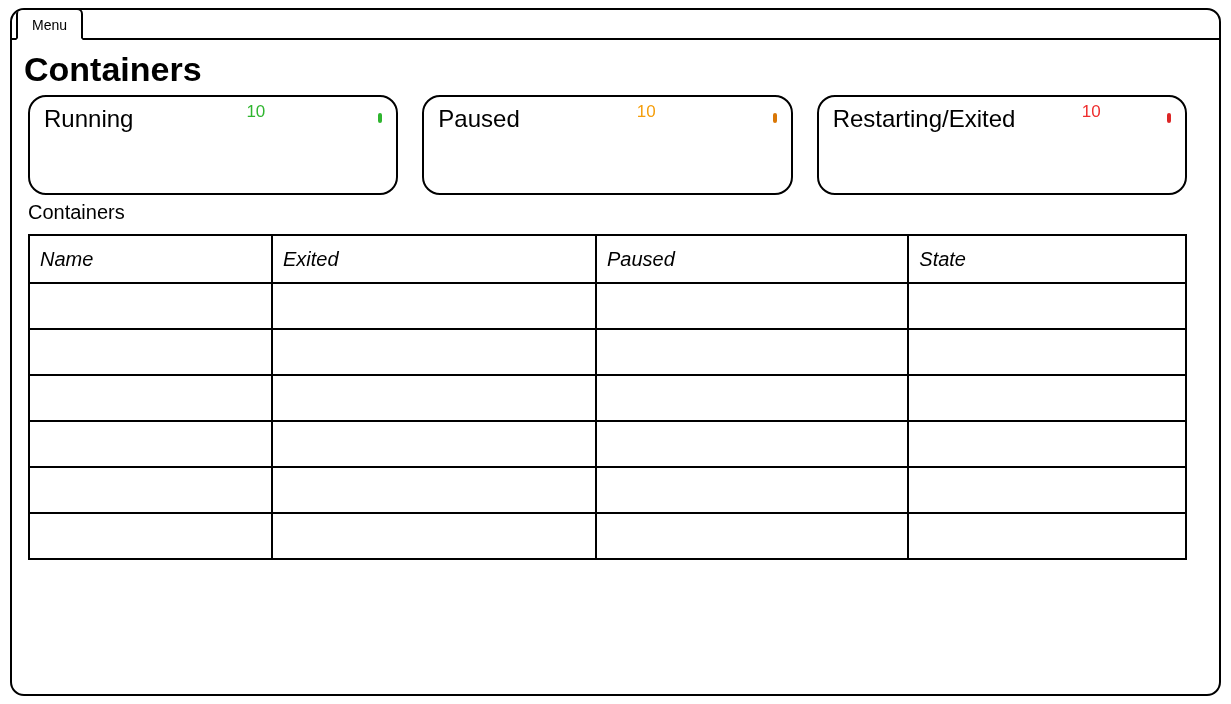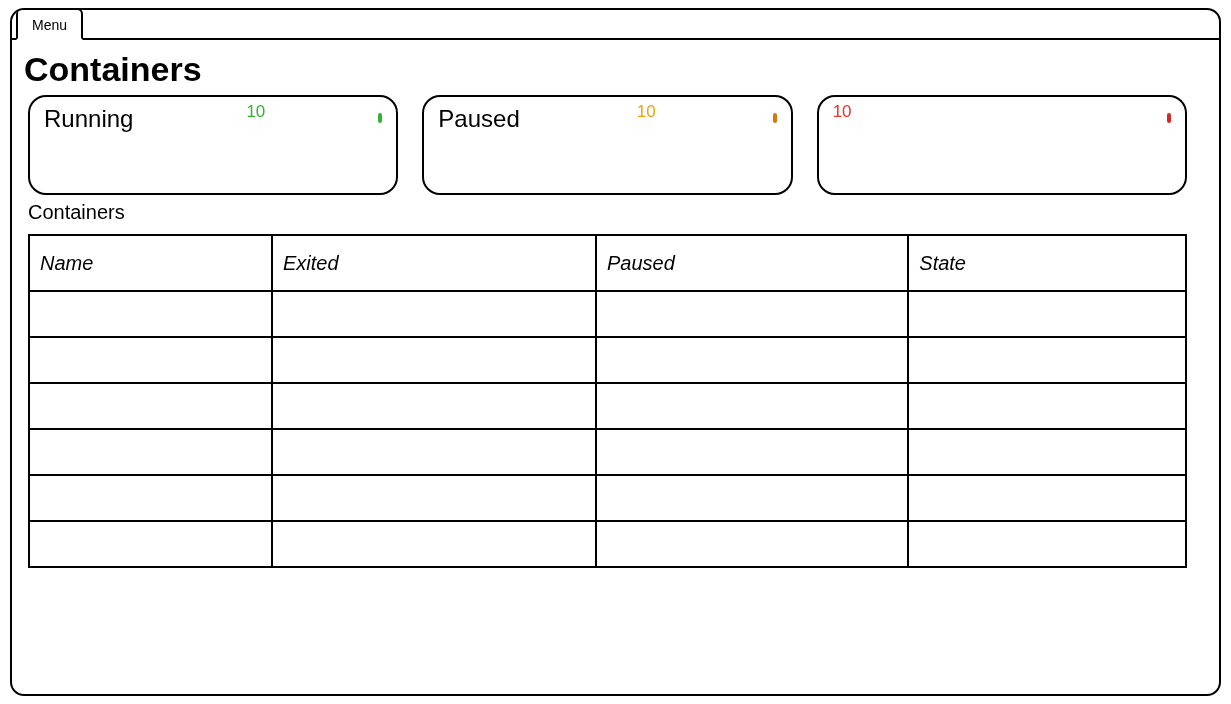--- a/index.html
+++ b/index.html
@@ -102,21 +102,21 @@
     table-layout: fixed;
   }
   table.containers th,
   table.containers td {
     border: 2px solid #000;
     text-align: left;
     font-weight: normal;
     font-style: italic;
     padding: 10px 10px;
     font-size: 20px;
-    height: 56px;
+    height: 48px;
   }
   table.containers td {
     font-style: normal;
     height: 46px;
   }
   
   table.containers col.c1 { width: 21%; }
   table.containers col.c2 { width: 28%; }
   table.containers col.c3 { width: 27%; }
   table.containers col.c4 { width: 24%; }
@@ -143,20 +143,21 @@
           <div class="card-title">Running</div>
           <div class="card-count count-green">10</div>
           <div class="bar bar-green"></div>
         </div>
         <div class="card">
           <div class="card-title">Paused</div>
           <div class="card-count count-orange">10</div>
           <div class="bar bar-orange"></div>
         </div>
         <div class="card">
+          <div class="card-title">Restarting/Exited</div>
           <div class="card-count count-red">10</div>
           <div class="bar bar-red"></div>
         </div>
       </div>
 
       <div class="section-label">Containers</div>
 
       <div class="table-wrap">
         <table class="containers">
           <colgroup>

